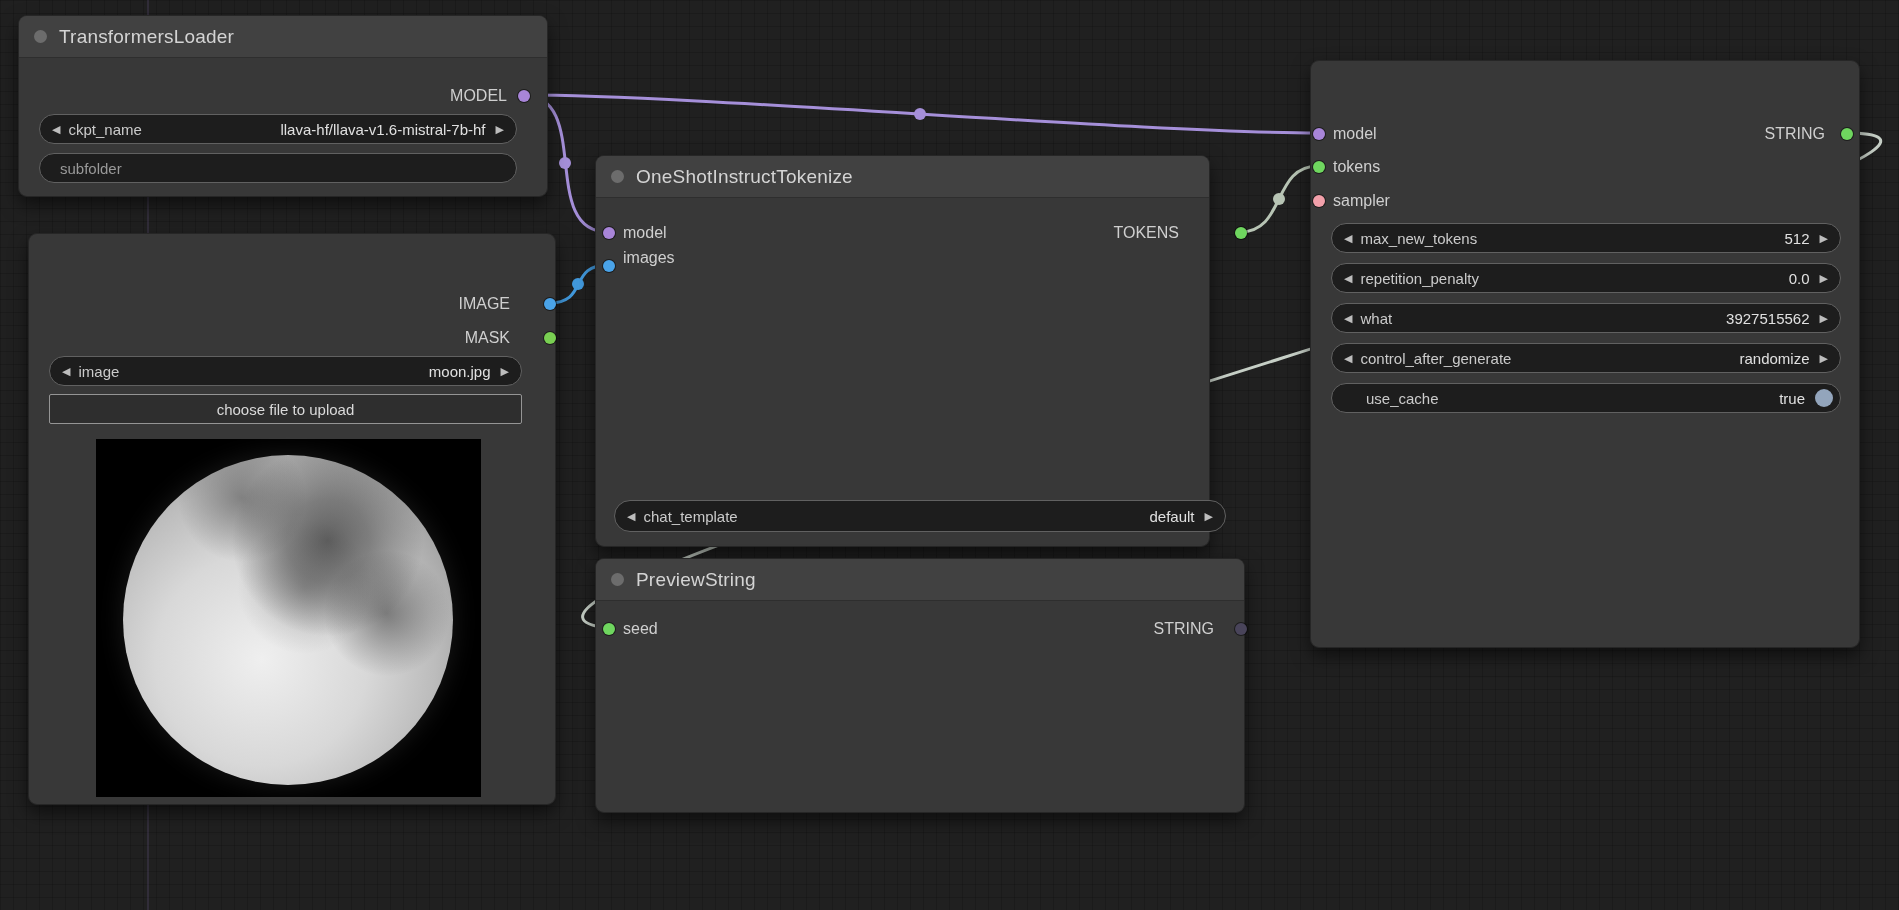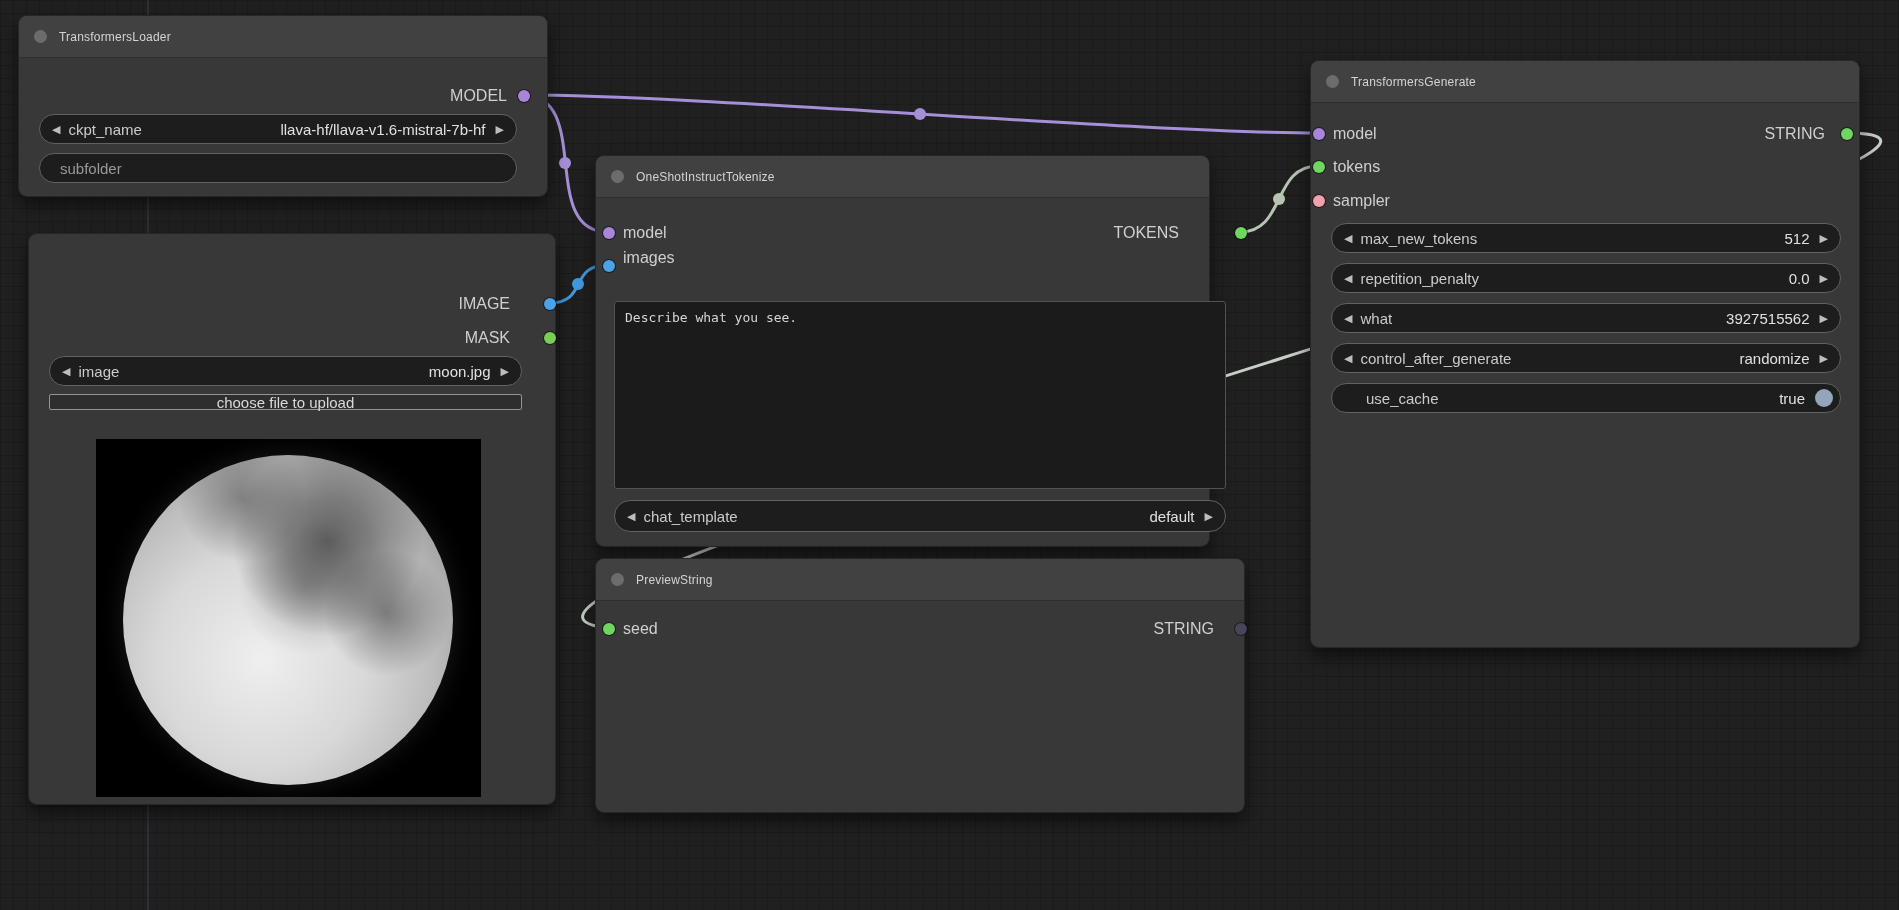--- a/index.html
+++ b/index.html
@@ -17,39 +17,39 @@
                  background:rgba(140,120,195,0.16); z-index:0; }
   .wires { position:absolute; left:0; top:0; z-index:1; }
 
   .node { position:absolute; z-index:2; background:#383838; border-radius:9px;
           border:1px solid #262626; box-shadow:0 8px 18px rgba(0,0,0,0.55); }
   .titlebar { height:42px; background:#414141; border-radius:8px 8px 0 0;
               border-bottom:1px solid #2e2e2e; display:flex; align-items:center;
               gap:12px; padding:0 15px; }
   .tdot { width:13px; height:13px; border-radius:50%; background:#8f8f8f;
           opacity:.55; flex:none; }
-  .ntitle { font-size:12px; color:#d4d4d4; letter-spacing:.2px; white-space:nowrap; }
+  .ntitle { font-size:19px; color:#d4d4d4; letter-spacing:.2px; white-space:nowrap; }
 
   .port { position:absolute; width:12px; height:12px; border-radius:50%;
           box-shadow:0 0 0 1px rgba(0,0,0,.5); }
   .plabel { position:absolute; font-size:16px; color:#cfcfcf; line-height:20px;
             white-space:nowrap; }
   .plabel.r { text-align:right; }
 
   .pill { position:absolute; height:30px; background:#1d1d1d; border:1px solid #616161;
           border-radius:16px; display:flex; align-items:center; padding:0 12px;
           font-size:15px; color:#cbcbcb; white-space:nowrap; overflow:hidden; }
   .pill .arr { font-size:11px; color:#bdbdbd; flex:none; line-height:1; }
   .pill .lab { margin-left:8px; }
   .pill .val { margin-left:auto; margin-right:10px; color:#e0e0e0; }
   .pill.textpill { color:#999999;text-align:center; }
   .knob { width:18px; height:18px; border-radius:50%; background:#93a5bc;
           margin-left:10px; margin-right:-5px; flex:none; }
 
-  .btn { position:absolute; height:16px; background:#2e2e2e; border:1px solid #959595;
+  .btn { position:absolute; height:30px; background:#2e2e2e; border:1px solid #959595;
          border-radius:2px; display:flex; align-items:center; justify-content:center;
          font-size:15px; color:#dadada; }
 
   .textbox { position:absolute; background:#1b1b1b; border:1px solid #525252;
              border-radius:3px; padding:8px 10px;
              font-family:"DejaVu Sans Mono", monospace; font-size:13px;
              color:#d6d6d6; white-space:pre-wrap; }
 
   .imgframe { position:absolute; background:#000; }
   .moon { position:absolute; border-radius:50%;
@@ -118,45 +118,40 @@
     <div class="titlebar">
       <span class="tdot"></span>
       <span class="ntitle">OneShotInstructTokenize</span>
     </div>
     <span class="port" style="left:7px;top:71px;background:#a885d8"></span>
     <span class="plabel" style="left:27px;top:67px">model</span>
     <span class="port" style="left:7px;top:104px;background:#4aa3e8"></span>
     <span class="plabel" style="left:27px;top:92px">images</span>
     <span class="port" style="left:639px;top:71px;background:#6fd65f"></span>
     <span class="plabel r" style="right:30px;top:67px">TOKENS</span>
-    <div class="textbox" style="left:18px;top:145px;width:612px;height:188px">Describe what you see.</div>
     <div class="pill" style="left:18px;top:344px;width:612px;height:32px">
       <span class="arr">◀</span>
       <span class="lab">chat_template</span>
       <span class="val">default</span>
       <span class="arr">▶</span>
     </div>
   </div>
 
   <div class="node" style="left:595px;top:558px;width:650px;height:255px">
     <div class="titlebar">
       <span class="tdot"></span>
       <span class="ntitle">PreviewString</span>
     </div>
     <span class="port" style="left:7px;top:64px;background:#6fd65f"></span>
     <span class="plabel" style="left:27px;top:60px">seed</span>
     <span class="port" style="left:639px;top:64px;background:#49445a"></span>
     <span class="plabel r" style="right:30px;top:60px">STRING</span>
   </div>
 
   <div class="node" style="left:1310px;top:60px;width:550px;height:588px">
-    <div class="titlebar">
-      <span class="tdot"></span>
-      <span class="ntitle">TransformersGenerate</span>
-    </div>
     <span class="port" style="left:2px;top:67px;background:#a885d8"></span>
     <span class="plabel" style="left:22px;top:63px">model</span>
     <span class="port" style="left:2px;top:100px;background:#6fd65f"></span>
     <span class="plabel" style="left:22px;top:96px">tokens</span>
     <span class="port" style="left:2px;top:134px;background:#f2a0aa"></span>
     <span class="plabel" style="left:22px;top:130px">sampler</span>
     <span class="port" style="left:530px;top:67px;background:#6fd65f"></span>
     <span class="plabel r" style="right:34px;top:63px">STRING</span>
 
     <div class="pill" style="left:20px;top:162px;width:510px">

